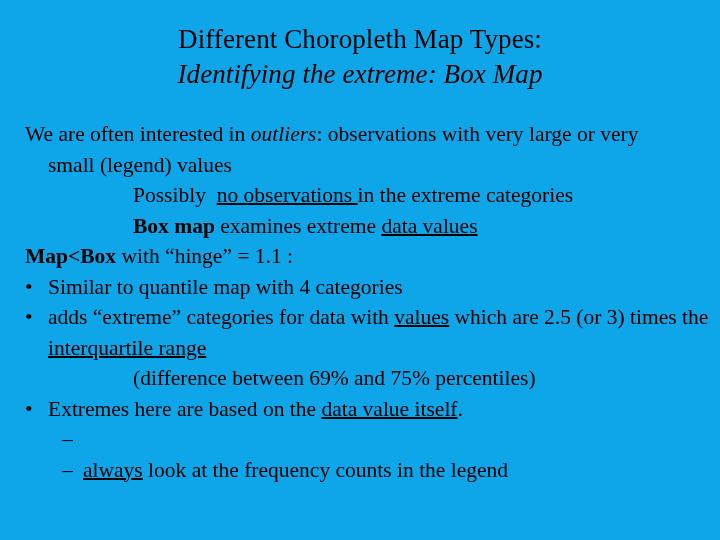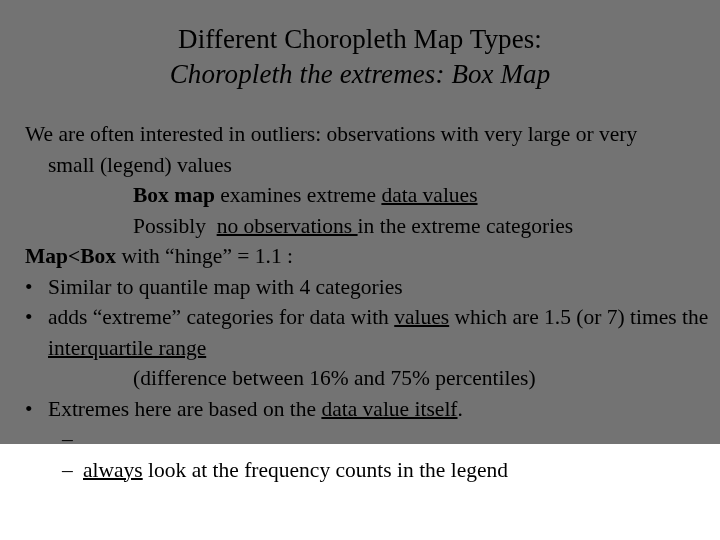--- a/index.html
+++ b/index.html
@@ -12,22 +12,22 @@
     width: 720px;
     height: 540px;
     overflow: hidden;
     font-family: "Liberation Serif", "DejaVu Serif", serif;
     color: #000000;
     -webkit-font-smoothing: antialiased;
   }
   .slide {
     position: relative;
     width: 720px;
-    height: 444px;
-    background: #737373;
+    height: 540px;
+    background: #0ea5e9;
   }
 
   
   .title-block {
     position: absolute;
     left: 0;
     top: 22px;
     width: 720px;
     text-align: center;
   }
@@ -101,64 +101,64 @@
     flex: 0 0 auto;
     width: 21px;
     font-size: 21.5px;
     line-height: 30.5px;
   }
   .sub-row .btext {
     flex: 1 1 auto;
   }
 
   b, .b { font-weight: bold; }
-  i, .i { }
+  i, .i { font-style: italic; }
   .bi { font-weight: bold; }
   .u { text-decoration: underline; text-underline-offset: 1px; }
 </style>
 </head>
 <body>
 
 <div class="slide">
 
   <div class="title-block">
     <div class="title-line1">Different Choropleth Map Types:</div>
-    <div class="title-line2">Choropleth the extremes: Box Map</div>
+    <div class="title-line2">Identifying the extreme: Box Map</div>
   </div>
 
   <div class="body-block">
 
     <div class="line lvl0">
       <span>We are often interested in </span><span class="i">outliers</span><span>: observations with very large or very </span><span class="wrapidt">small (legend) values</span>
     </div>
 
     <div class="line lvl-deep">
-      <span class="b">Box map</span><span> examines extreme </span><span class="u">data values</span>
+      <span style="white-space:pre;">Possibly  </span><span class="u" style="white-space:pre;">no observations </span><span>in the extreme categories</span>
     </div>
 
     <div class="line lvl-deep">
-      <span style="white-space:pre;">Possibly  </span><span class="u" style="white-space:pre;">no observations </span><span>in the extreme categories</span>
+      <span class="b">Box map</span><span> examines extreme </span><span class="u">data values</span>
     </div>
 
     <div class="line">
       <span class="b">Map&lt;</span><span class="bi">Box</span><span> with “hinge” = 1.1 :</span>
     </div>
 
     <div class="bullet-row">
       <span class="marker">•</span>
       <span class="btext">Similar to quantile map with 4 categories</span>
     </div>
 
     <div class="bullet-row">
       <span class="marker">•</span>
-      <span class="btext"><span>adds “extreme” categories for data with </span><span class="u">values</span><span> which are 1.5 (or 7) times the </span><span class="u">interquartile range</span></span>
+      <span class="btext"><span>adds “extreme” categories for data with </span><span class="u">values</span><span> which are 2.5 (or 3) times the </span><span class="u">interquartile range</span></span>
     </div>
 
     <div class="line lvl-deep">
-      <span>(difference between 16% and 75% percentiles)</span>
+      <span>(difference between 69% and 75% percentiles)</span>
     </div>
 
     <div class="bullet-row">
       <span class="marker">•</span>
       <span class="btext"><span>Extremes here are based on the </span><span class="u">data value itself</span><span>.</span></span>
     </div>
 
     <div class="sub-row">
       <span class="marker">–</span>
     </div>

